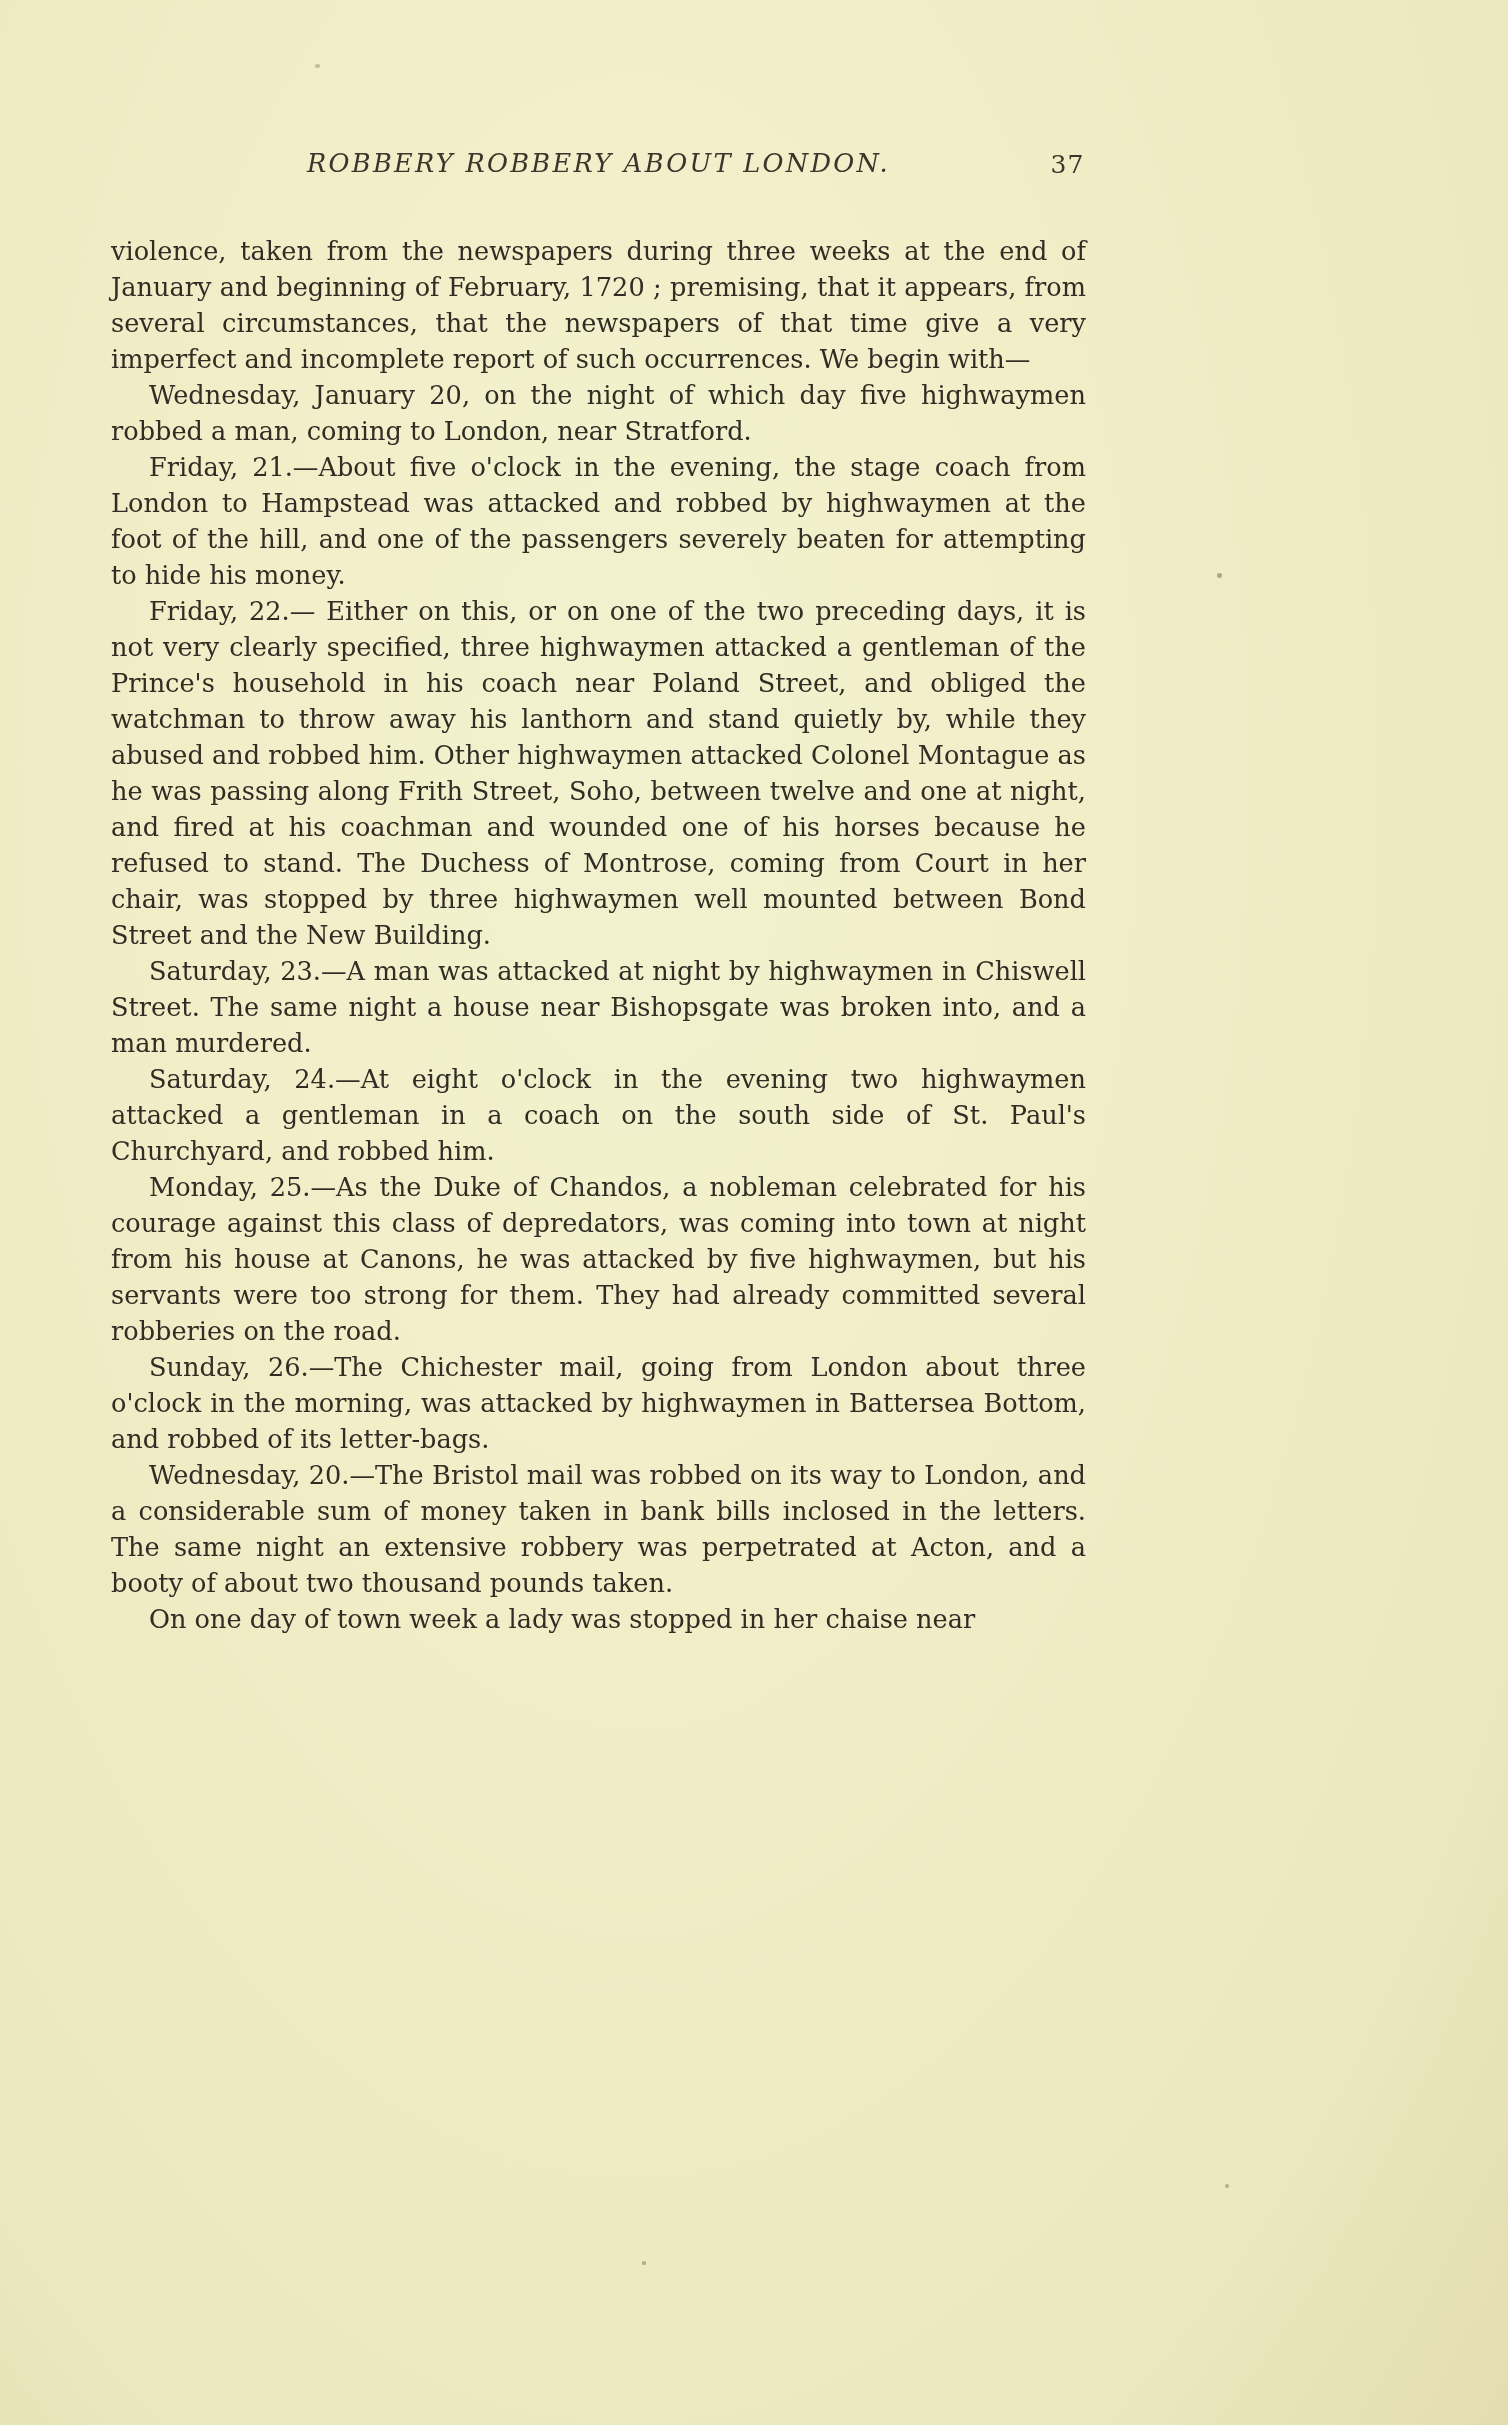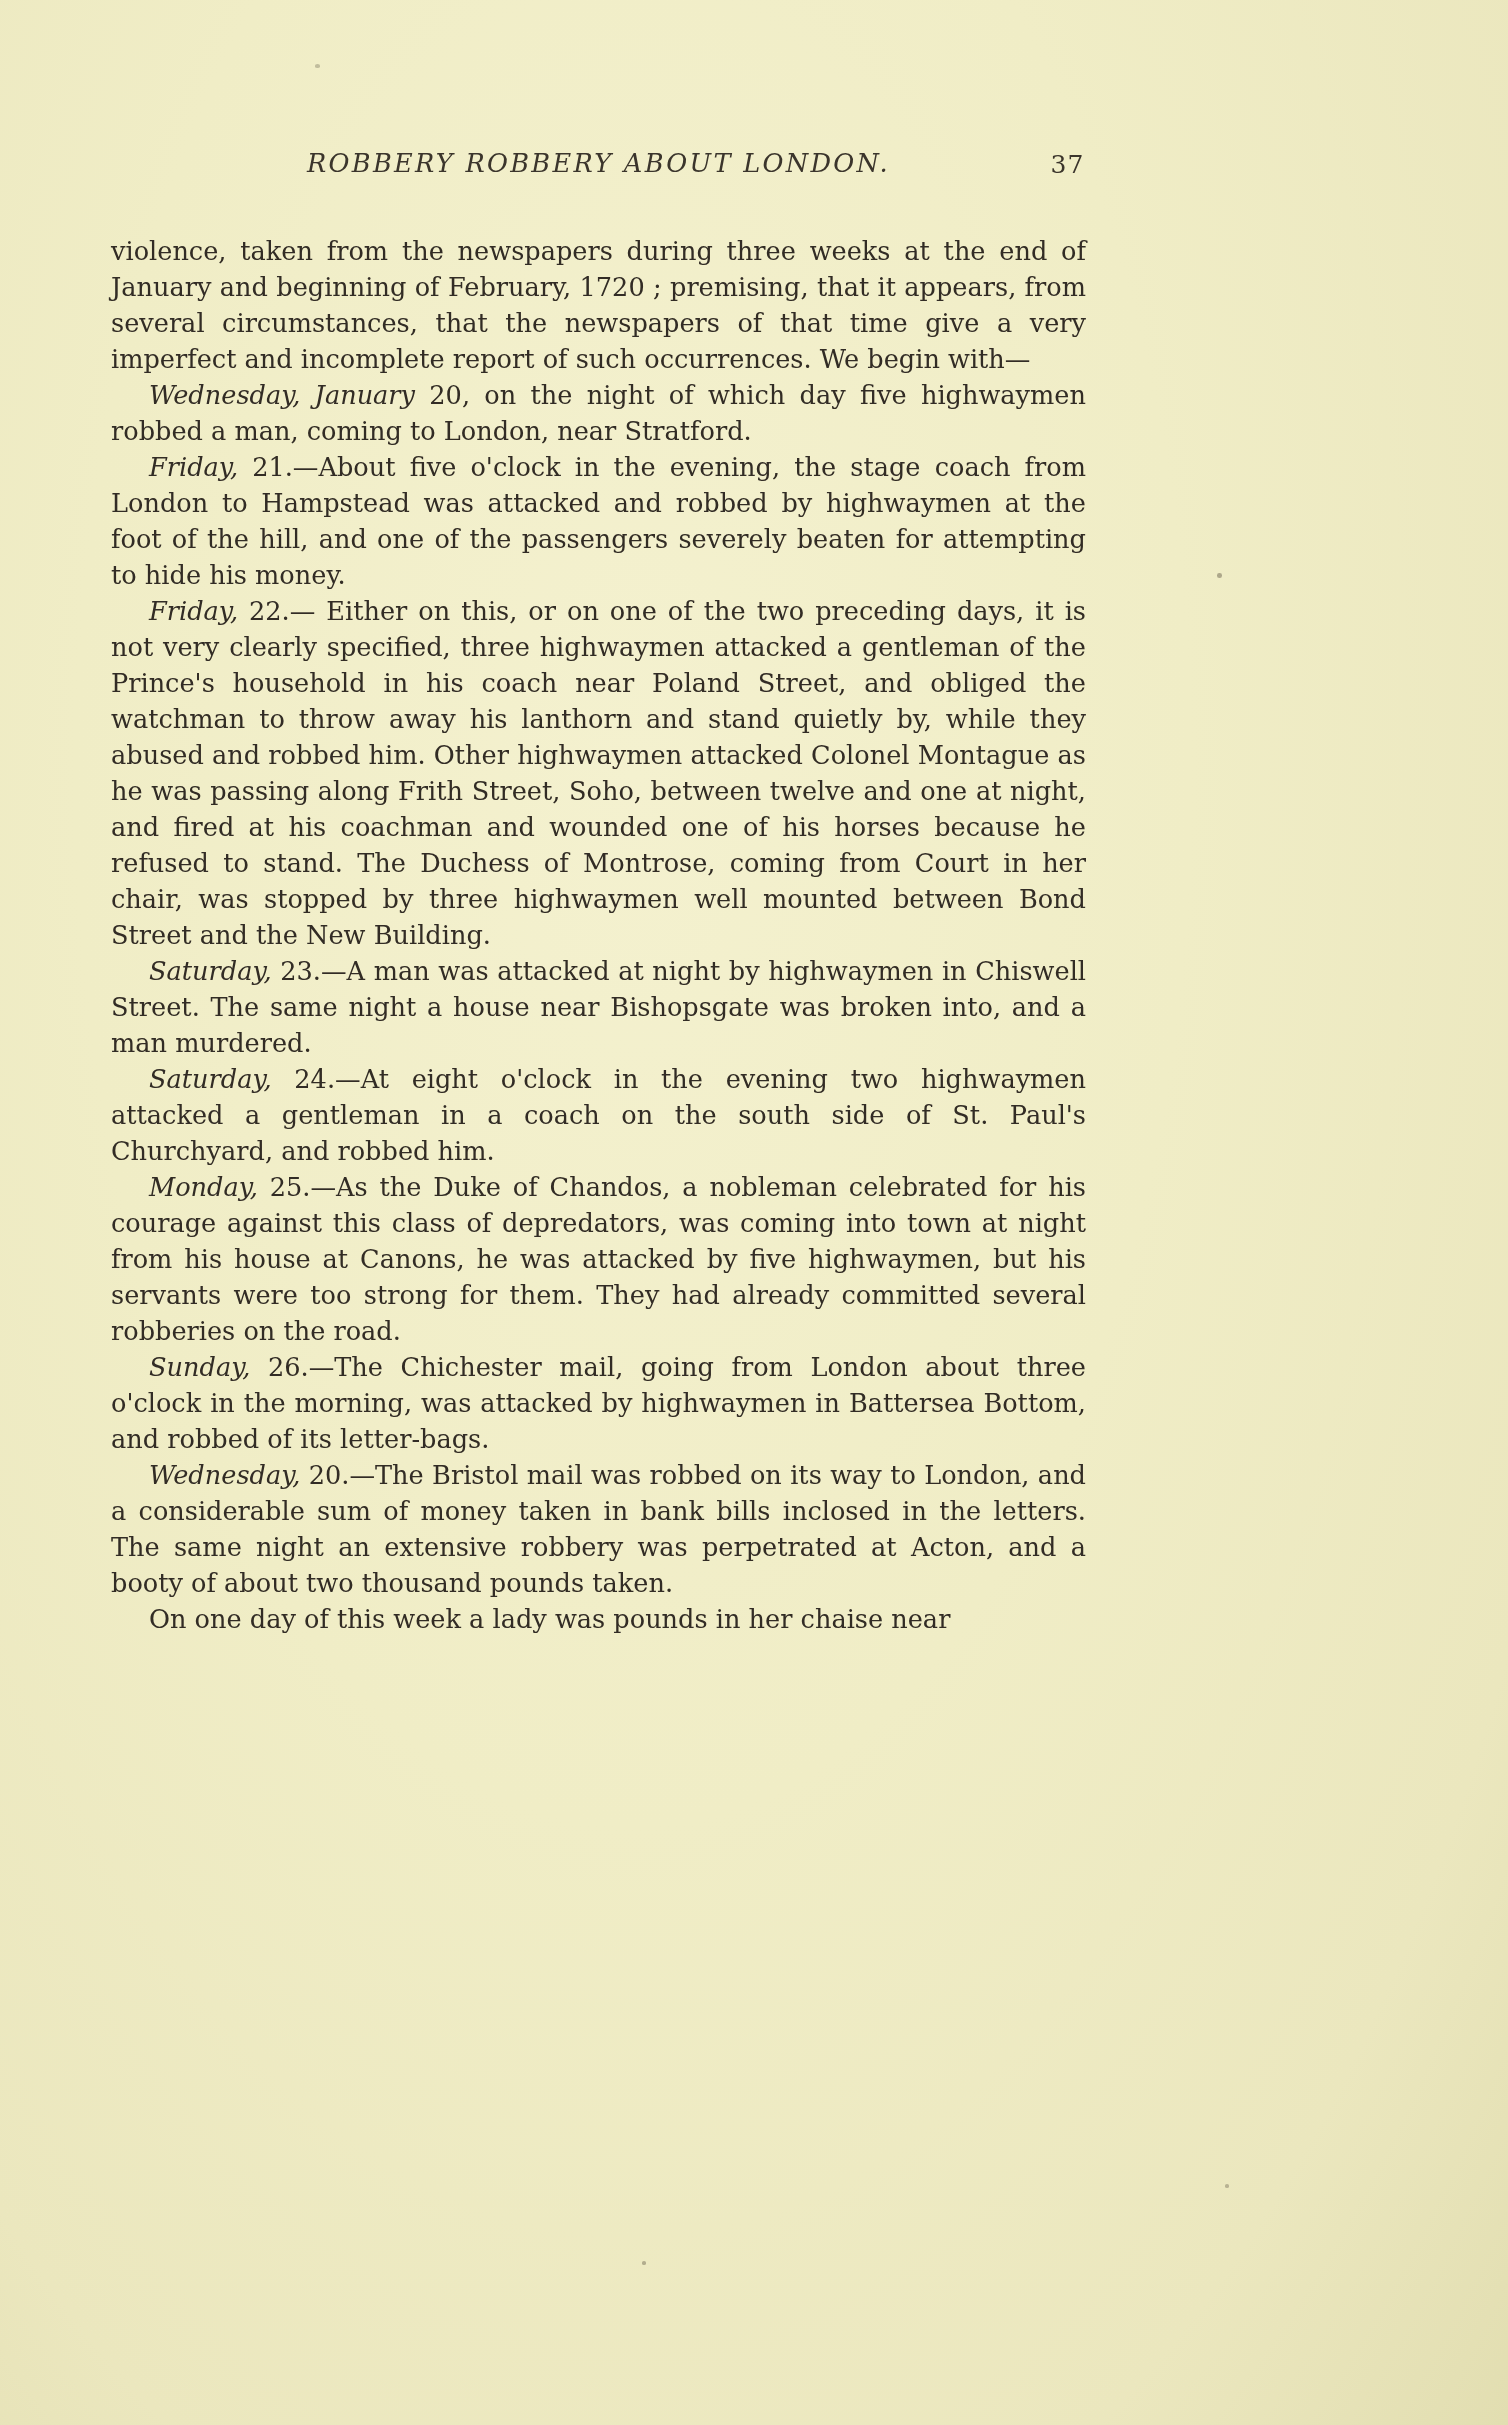--- a/index.html
+++ b/index.html
@@ -55,21 +55,20 @@
     text-align: justify;
     margin-top: 32px;
   }
   .para {
     margin: 0;
   }
   .para.indent {
     text-indent: 38px;
   }
   .lead {
-    font-style: italic;
   }
   .speck {
     position: absolute;
     background: #6b6450;
     border-radius: 50%;
   }
 </style>
 </head>
 <body>
 
@@ -92,21 +91,21 @@
     <p class="para indent"><span class="lead">Saturday,</span><span> 23.—A man was attacked at night by highwaymen in Chiswell Street.  The same night a house near Bishopsgate was broken into, and a man murdered.</span></p>
 
     <p class="para indent"><span class="lead">Saturday,</span><span> 24.—At eight o'clock in the evening two highwaymen attacked a gentleman in a coach on the south side of St. Paul's Churchyard, and robbed him.</span></p>
 
     <p class="para indent"><span class="lead">Monday,</span><span> 25.—As the Duke of Chandos, a nobleman celebrated for his courage against this class of depredators, was coming into town at night from his house at Canons, he was attacked by five highwaymen, but his servants were too strong for them.  They had already committed several robberies on the road.</span></p>
 
     <p class="para indent"><span class="lead">Sunday,</span><span> 26.—The Chichester mail, going from London about three o'clock in the morning, was attacked by highwaymen in Battersea Bottom, and robbed of its letter-bags.</span></p>
 
     <p class="para indent"><span class="lead">Wednesday,</span><span> 20.—The Bristol mail was robbed on its way to London, and a considerable sum of money taken in bank bills inclosed in the letters.  The same night an extensive robbery was perpetrated at Acton, and a booty of about two thousand pounds taken.</span></p>
 
-    <p class="para indent"><span class="lead"></span><span>On one day of this week a lady was pounds in her chaise near</span></p>
+    <p class="para indent"><span class="lead"></span><span>On one day of town week a lady was stopped in her chaise near</span></p>
   </div>
 
   <div class="speck" style="left:1217px; top:573px; width:4.6px; height:4.6px; opacity:.5;"></div>
   <div class="speck" style="left:1225px; top:2184px; width:3.7px; height:3.7px; opacity:.4;"></div>
   <div class="speck" style="left:642px; top:2261px; width:3.7px; height:3.7px; opacity:.45;"></div>
   <div class="speck" style="left:315px; top:64px; width:4.6px; height:3.7px; opacity:.35;"></div>
 
 </div>
 
 

